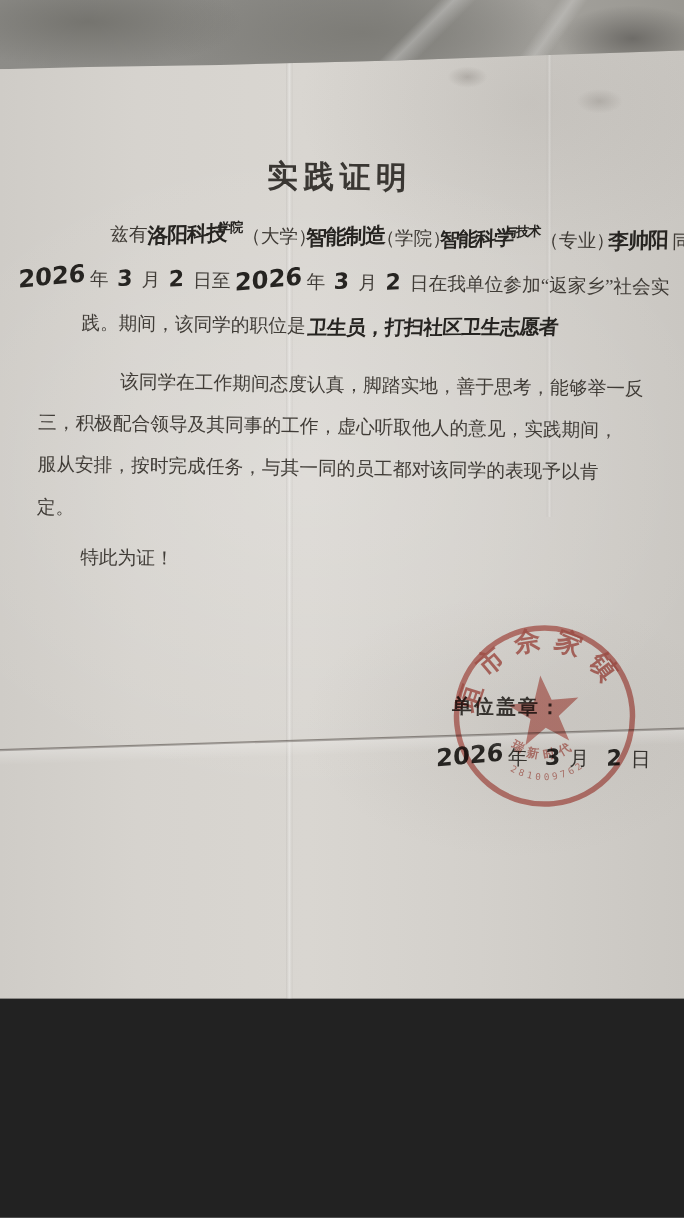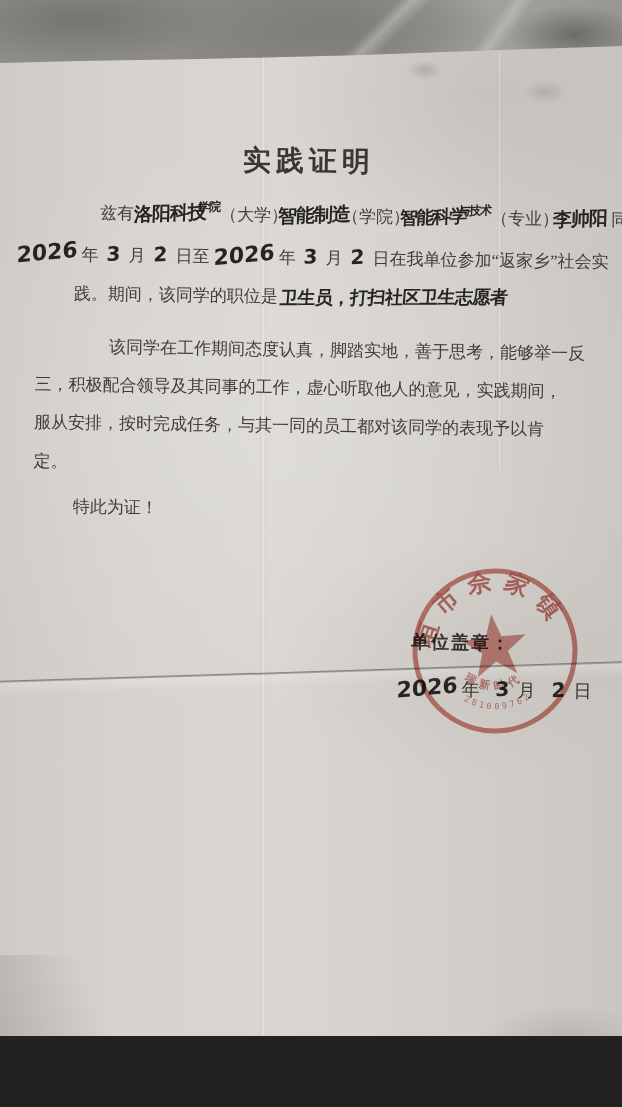--- a/index.html
+++ b/index.html
@@ -1,17 +1,17 @@
 <!DOCTYPE html>
 <html><head>
 <meta charset="utf-8">
 <style>
   html,body{margin:0;padding:0;background:#222;}
   .scene{
-    position:relative;width:622px;height:1036px;overflow:hidden;
+    position:relative;width:622px;height:908px;overflow:hidden;
     font-family:"Liberation Serif","DejaVu Serif",serif;
     background:
       radial-gradient(ellipse 300px 200px at 480px 95px, rgba(120,115,110,0.12), transparent 70%),
       radial-gradient(ellipse 260px 160px at 470px 660px, rgba(130,124,118,0.10), transparent 75%),
       radial-gradient(ellipse 520px 400px at 280px 430px, rgba(255,255,255,0.16), transparent 75%),
       linear-gradient(90deg,#cfccc7 0%,#d6d3ce 20%,#d9d6d1 45%,#d3d0cb 70%,#cac7c2 100%);
   }
   
   .marble-top{
     position:absolute;left:0;top:0;width:622px;height:66px;

